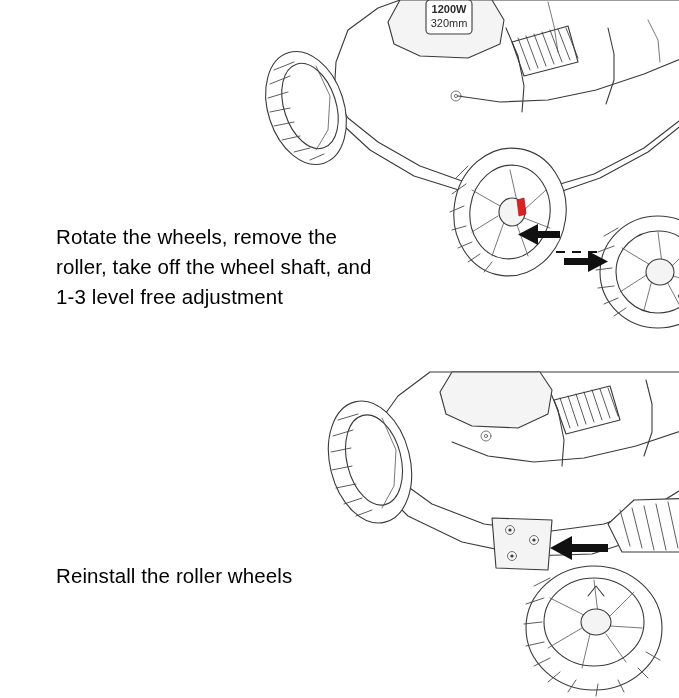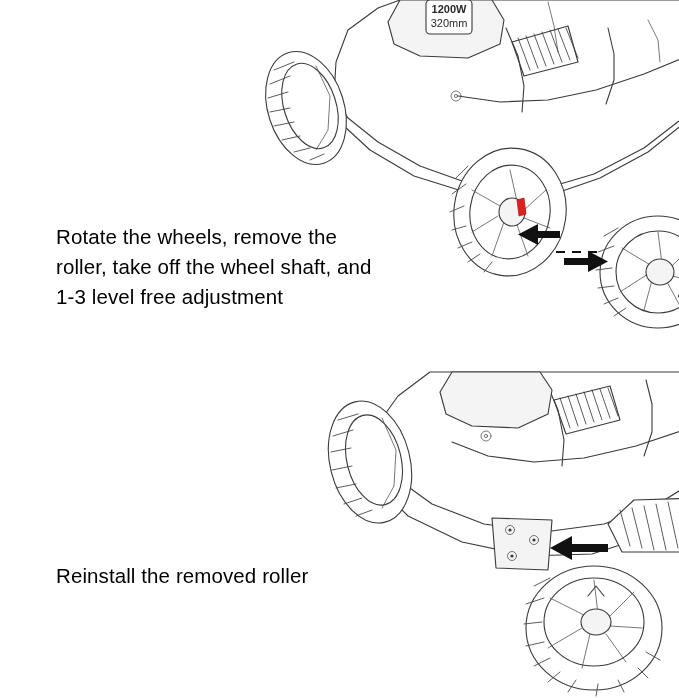--- a/index.html
+++ b/index.html
@@ -296,15 +296,15 @@
           <path d="M600 678 L590 668"></path>
             <path d="M612 660 L598 652"></path>
         </g>
       </g>
     </g>
   </svg>
 
   <div class="caption" id="caption-top">Rotate the wheels, remove the
 roller, take off the wheel shaft, and
 1-3 level free adjustment</div>
-  <div class="caption" id="caption-bottom">Reinstall the removed roller</div>
+  <div class="caption" id="caption-bottom">Reinstall the roller wheels</div>
 
 </div>
 
 </body></html>

